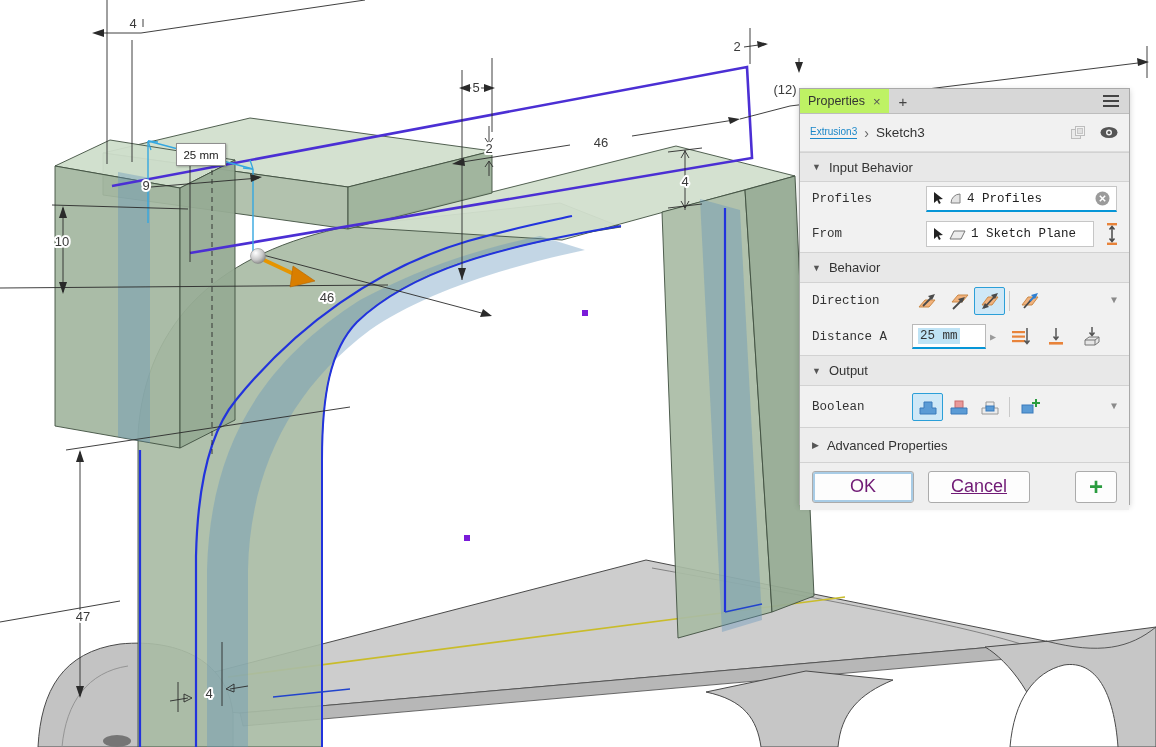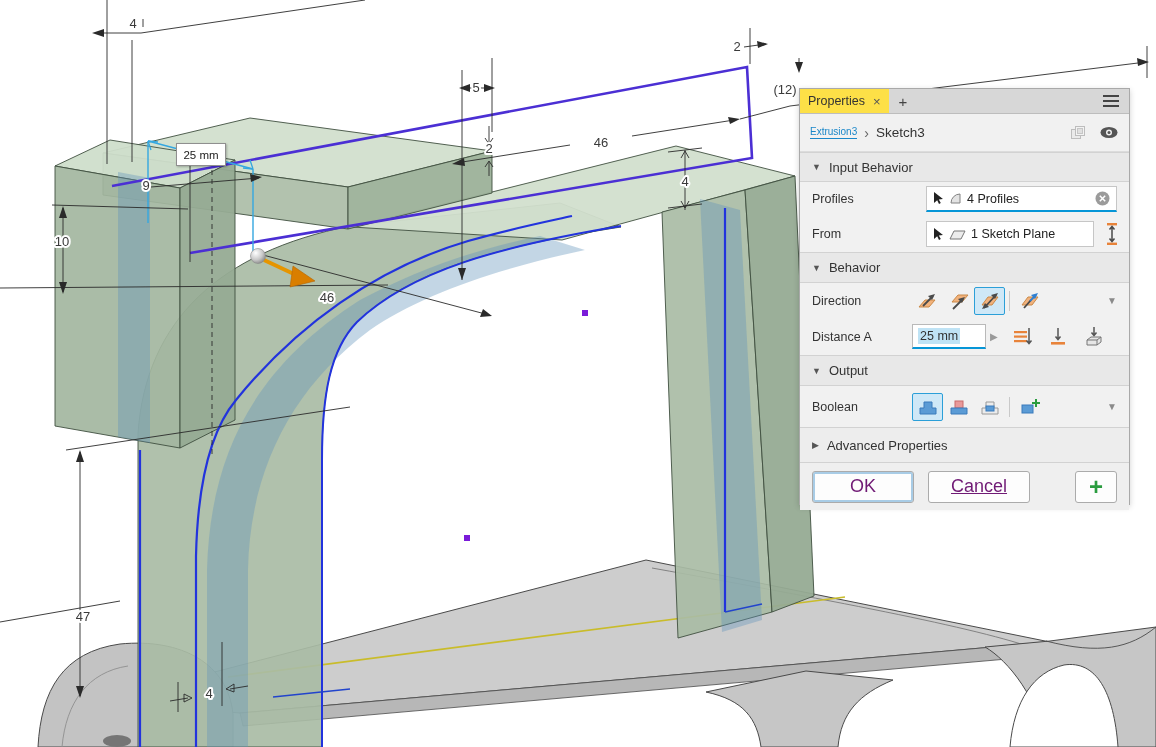--- a/index.html
+++ b/index.html
@@ -9,34 +9,34 @@
   .dimlab{font:13px "Liberation Sans",sans-serif;fill:#3a3a3a;text-anchor:middle;
           paint-order:stroke;stroke:#ffffff;stroke-width:4px;stroke-linejoin:round;}
   #tooltip-25mm{position:absolute;left:176px;top:143px;width:48px;height:21px;z-index:1;
     background:#fff;border:1px solid #8f8f8f;box-shadow:1px 1px 2px rgba(0,0,0,.25);
     font-size:11.5px;color:#222;display:flex;align-items:center;justify-content:center;}
   
   #panel{position:absolute;left:799px;top:88px;width:331px;height:417px;z-index:2;
     background:#f1f1f1;border:1px solid #a9a9a9;box-sizing:border-box;
     box-shadow:0 2px 6px rgba(0,0,0,.18);font-size:13px;color:#333;}
   .tabbar{height:24px;background:#d7d7d7;display:flex;align-items:stretch;border-bottom:1px solid #bdbdbd;}
-  .tab{background:#fde047;display:flex;align-items:center;padding:0 8px;gap:8px;font-size:12.5px;}
+  .tab{background:#bef264;display:flex;align-items:center;padding:0 8px;gap:8px;font-size:12.5px;}
   .tab .x{color:#555;font-size:13px;cursor:pointer;}
   .addtab{display:flex;align-items:center;padding:0 10px;color:#444;font-size:15px;}
   .menu-ico{margin-left:auto;align-self:center;margin-right:10px;width:16px;}
   .menu-ico div{height:2px;background:#444;margin:3px 0;}
   .crumbs{height:37px;display:flex;align-items:center;padding:0 10px;gap:7px;border-bottom:1px solid #dcdcdc;}
   .lnk{color:#1a87c9;border-bottom:1.5px solid #1a87c9;padding-bottom:1px;font-size:10px;cursor:pointer;}
   .sep{color:#666;font-size:14px;}
   .crumb2{font-size:13.5px;color:#333;}
   .crumbico{margin-left:auto;display:flex;gap:12px;align-items:center;}
   .sechead{display:flex;align-items:center;gap:8px;padding:0 12px;background:#e8e8e8;
     border-top:1px solid #d2d2d2;border-bottom:1px solid #d2d2d2;font-size:13px;color:#333;}
   .tri{font-size:9px;color:#555;}
-  .row{display:flex;align-items:center;padding:0 12px;background:#f1f1f1;}
+  .row{display:flex;align-items:center;padding:0 12px;background:#f1f1f1;font-family:Liberation Mono, monospace;}
   .rowlab{width:100px;font-size:12.5px;color:#333;flex:none;}
   .field{background:#fff;border:1px solid #c6c6c6;height:26px;display:flex;align-items:center;
     padding:0 6px;gap:5px;box-sizing:border-box;font-size:12.5px;color:#222;margin-left:14px;}
   .bluebar{border-bottom:2px solid #0696d7;}
   .icobtn{width:29px;height:26px;display:flex;align-items:center;justify-content:center;
     border:1px solid transparent;border-radius:2px;}
   .icobtn.sel{background:#cfe8f7;border:1px solid #2b9fd8;}
   .vsep{width:1px;height:20px;background:#c9c9c9;margin:0 4px;}
   .ddv{color:#8a8a8a;font-size:10px;margin-left:auto;}
   .distinput{width:74px;height:25px;background:#fff;border:1px solid #b9b9b9;border-bottom:2px solid #0696d7;

